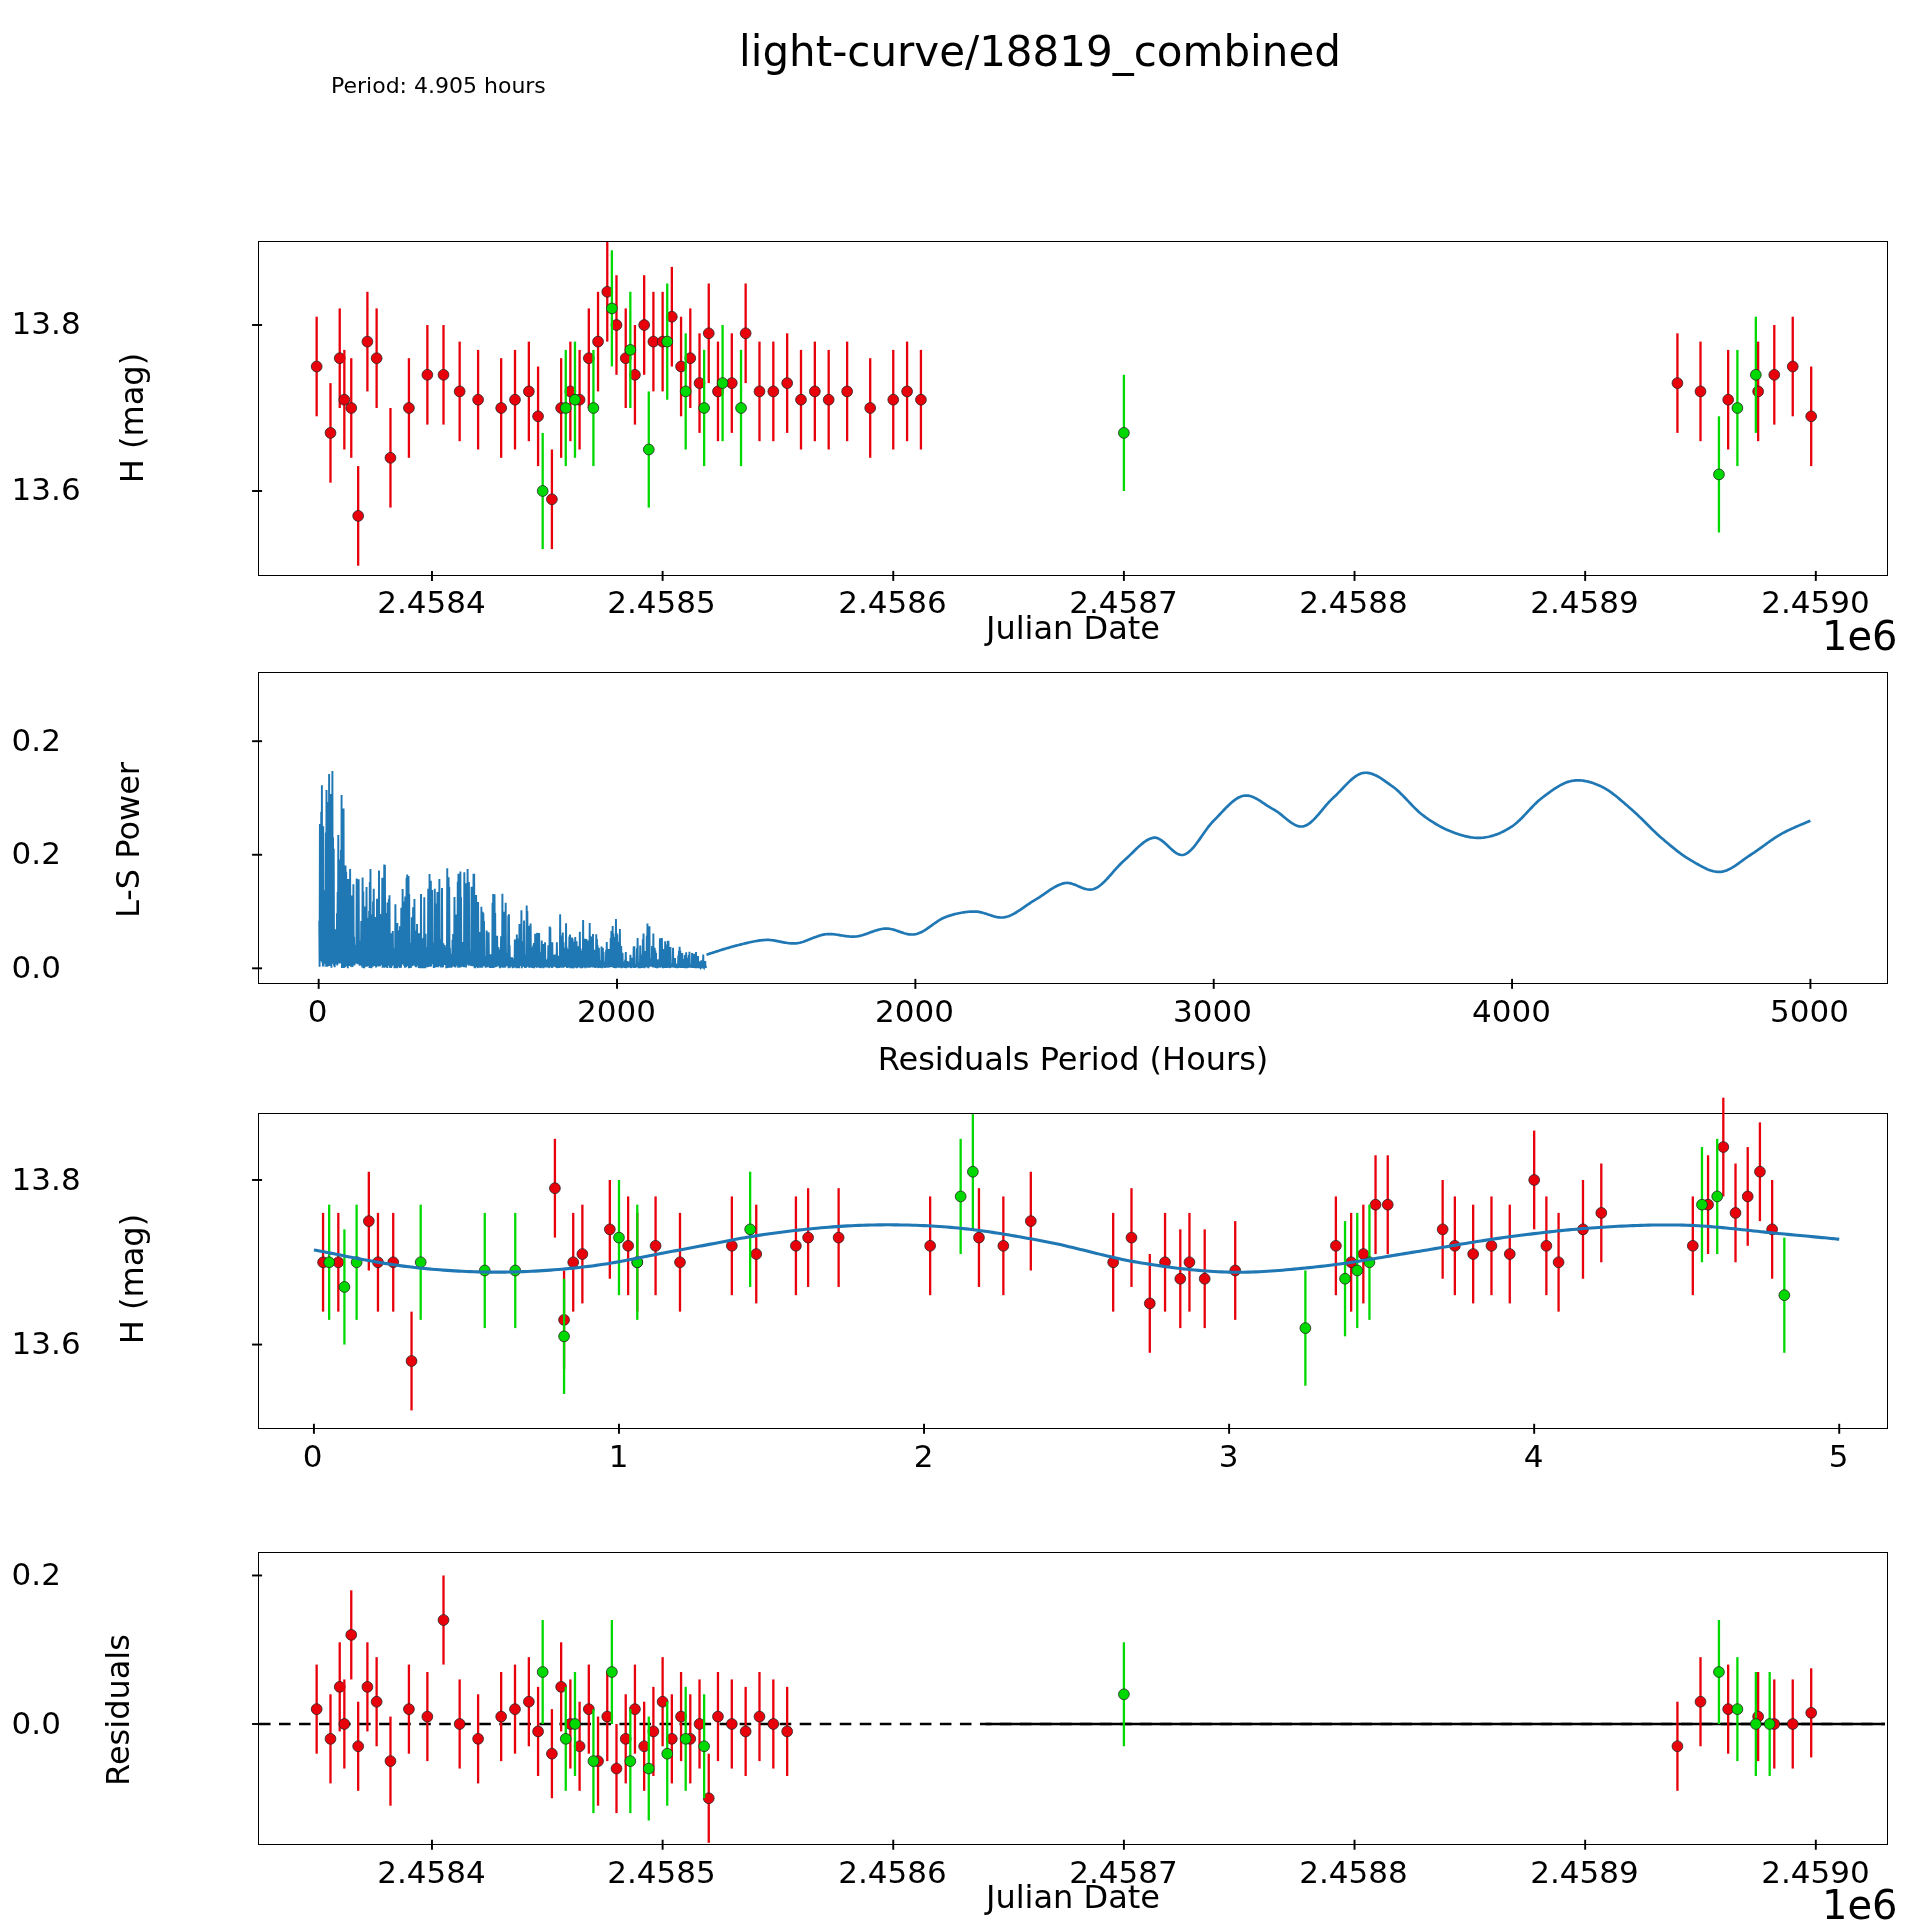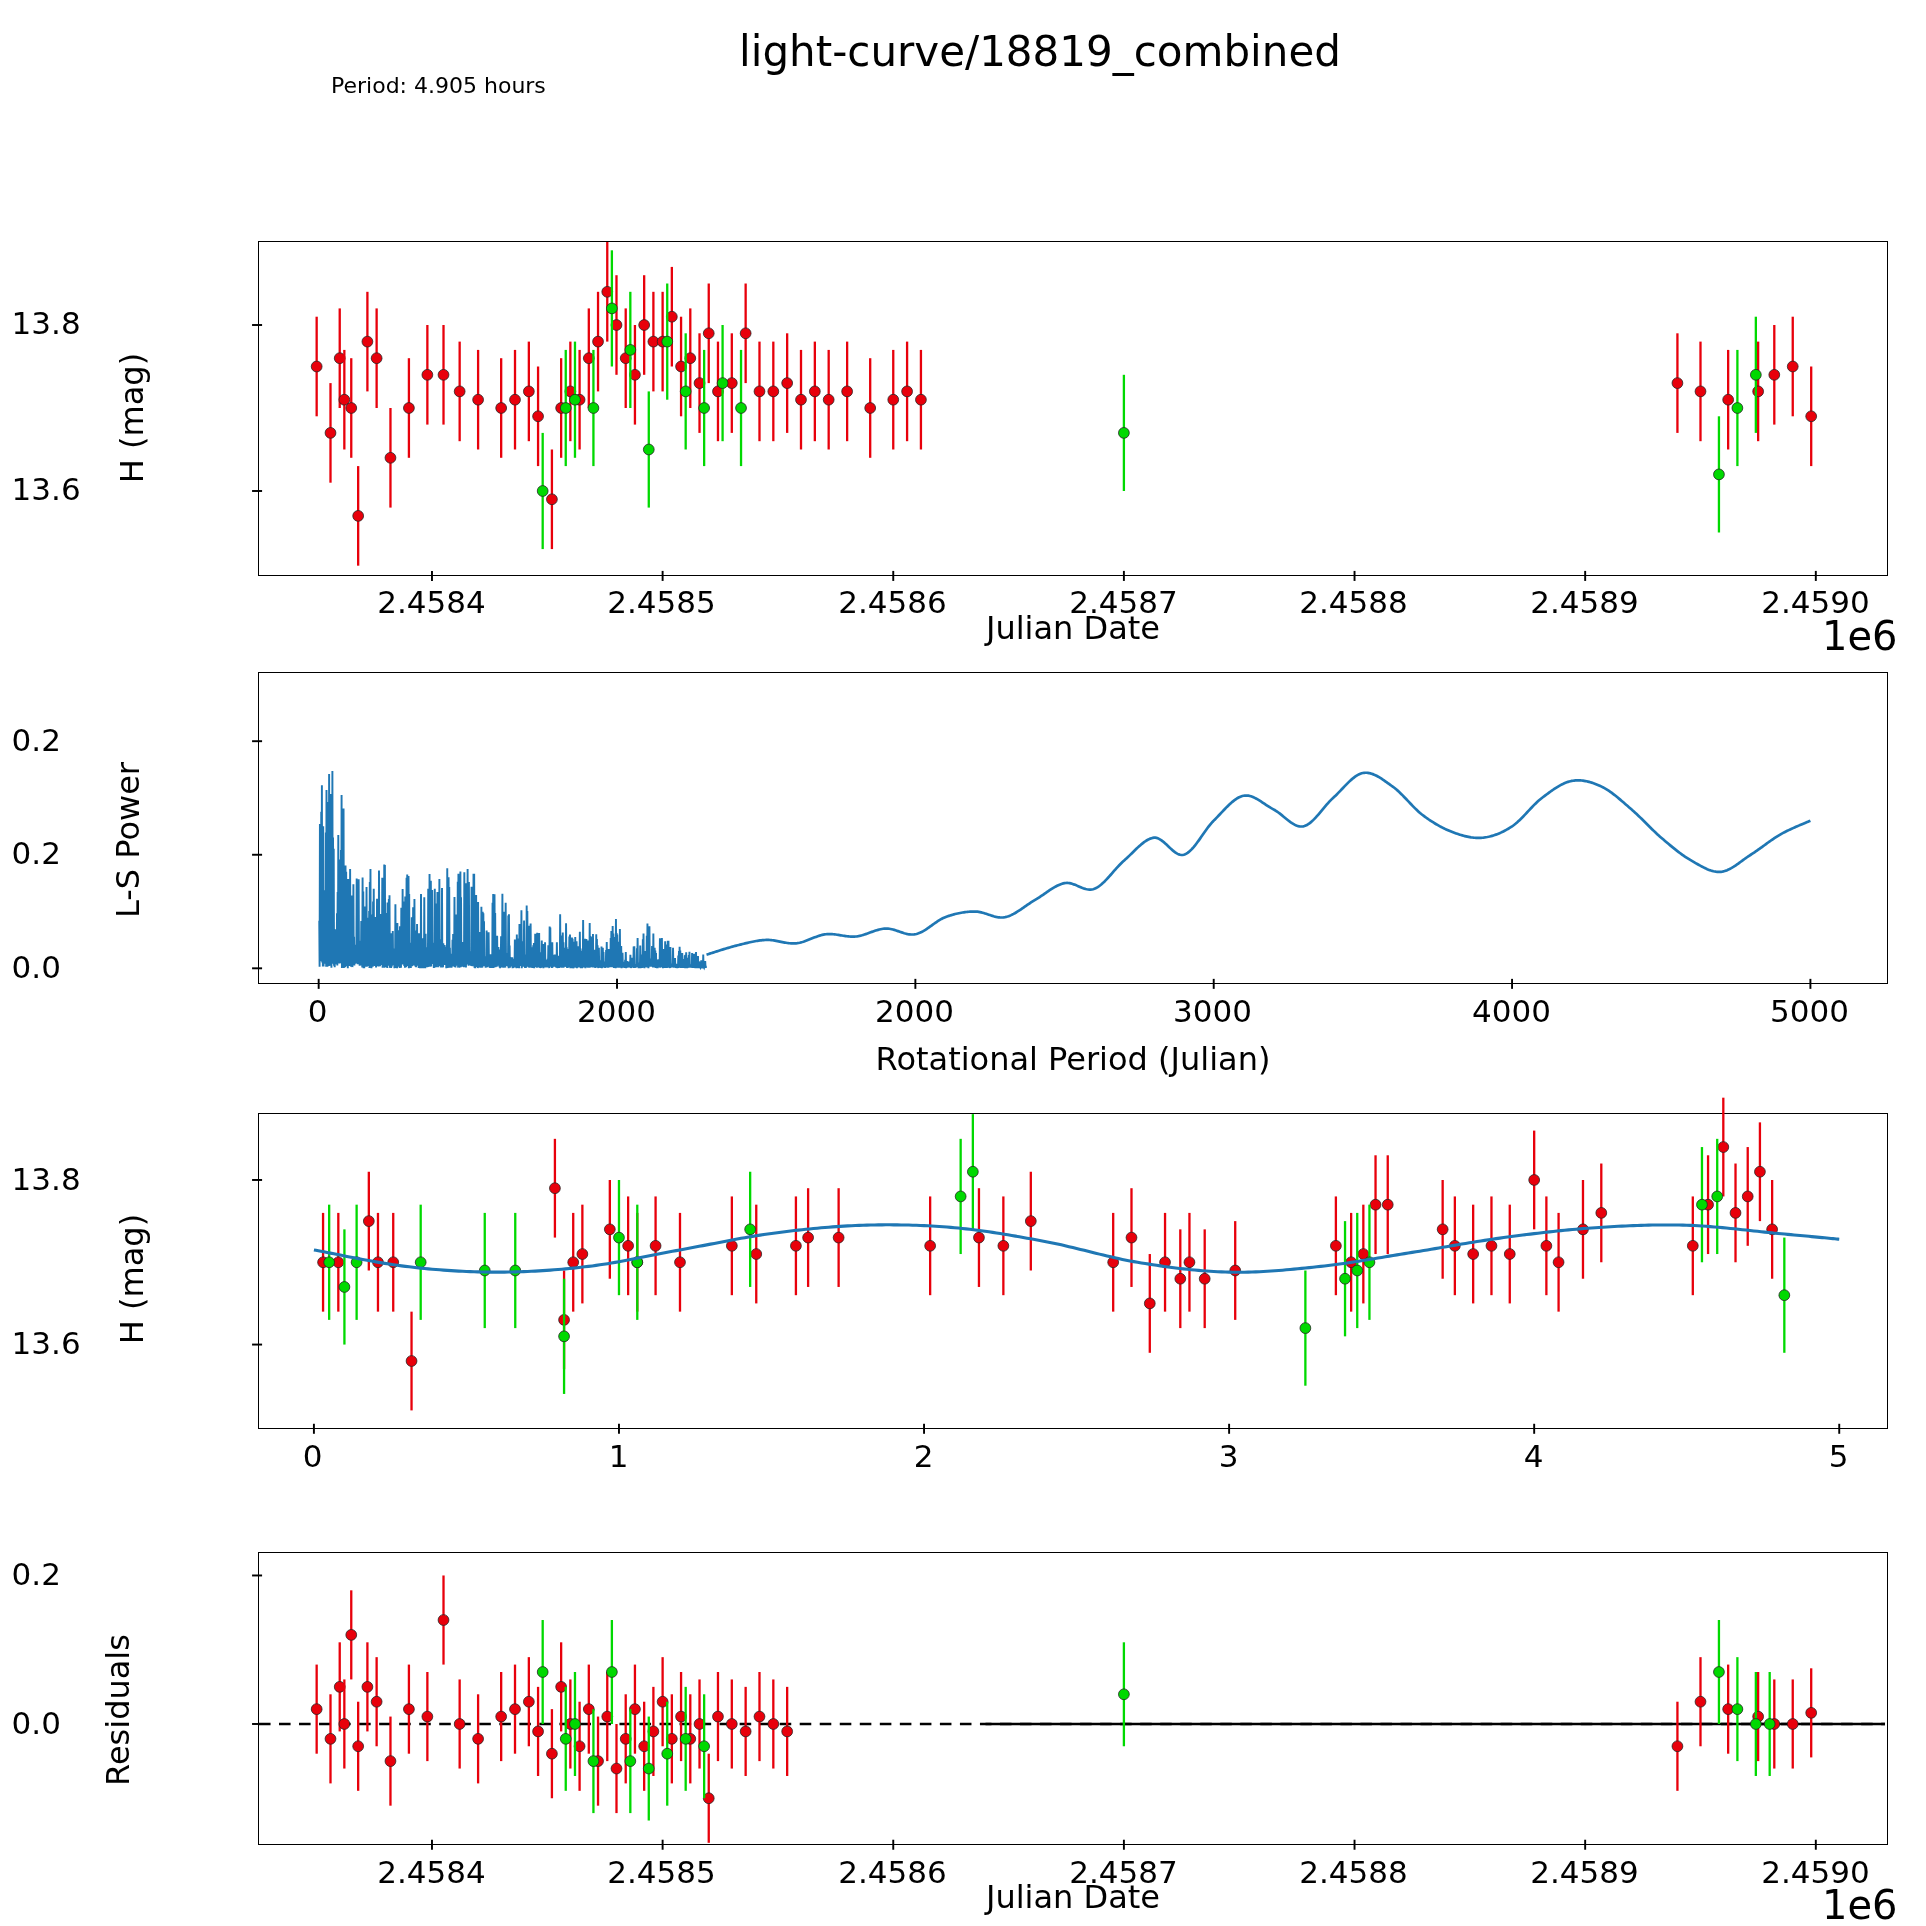--- a/index.html
+++ b/index.html
@@ -195,21 +195,21 @@
         <line x1="1704.2935779816514" y1="794" x2="1704.2935779816514" y2="820" stroke="#000" stroke-width="5"></line>
         <line x1="2478.97247706422" y1="794" x2="2478.97247706422" y2="820" stroke="#000" stroke-width="5"></line>
         <line x1="3253.651376146789" y1="794" x2="3253.651376146789" y2="820" stroke="#000" stroke-width="5"></line>
         <line x1="4028.330275229358" y1="794" x2="4028.330275229358" y2="820" stroke="#000" stroke-width="5"></line>
         <line x1="-18" y1="766.6176470588235" x2="8" y2="766.6176470588235" stroke="#000" stroke-width="5"></line>
         <line x1="-18" y1="471.764705882353" x2="8" y2="471.764705882353" stroke="#000" stroke-width="5"></line>
         <line x1="-18" y1="176.91176470588232" x2="8" y2="176.91176470588232" stroke="#000" stroke-width="5"></line>
       </svg>
   </div>
   <div class="ylabel" style="left:50px;top:821px;transform:rotate(-90deg);">L-S Power</div>
-  <div class="axis-label" style="left:258px;top:1040px;width:1630px;">Rotational Period (Julian)</div>
+  <div class="axis-label" style="left:258px;top:1040px;width:1630px;">Residuals Period (Hours)</div>
 
   <div class="panel" style="left:258px;top:1113px;width:1630px;height:316px;">
     <svg id="svg-ph" width="1626" height="313" viewBox="0 0 4222 812">
         <line x1="166.3452157598499" y1="512.8421052631611" x2="166.3452157598499" y2="256.42105263158055" stroke="#e8000b" stroke-width="6"></line>
         <circle cx="166.3452157598499" cy="384.63157894737077" r="14" fill="#e8000b" stroke="#222" stroke-width="2"></circle>
         <line x1="205.95121951219514" y1="512.8421052631611" x2="205.95121951219514" y2="256.42105263158055" stroke="#e8000b" stroke-width="6"></line>
         <circle cx="205.95121951219514" cy="384.63157894737077" r="14" fill="#e8000b" stroke="#222" stroke-width="2"></circle>
         <line x1="285.16322701688557" y1="406.0000000000019" x2="285.16322701688557" y2="149.57894736842138" stroke="#e8000b" stroke-width="6"></line>
         <circle cx="285.16322701688557" cy="277.78947368421166" r="14" fill="#e8000b" stroke="#222" stroke-width="2"></circle>
         <line x1="308.9268292682927" y1="512.8421052631611" x2="308.9268292682927" y2="256.42105263158055" stroke="#e8000b" stroke-width="6"></line>

